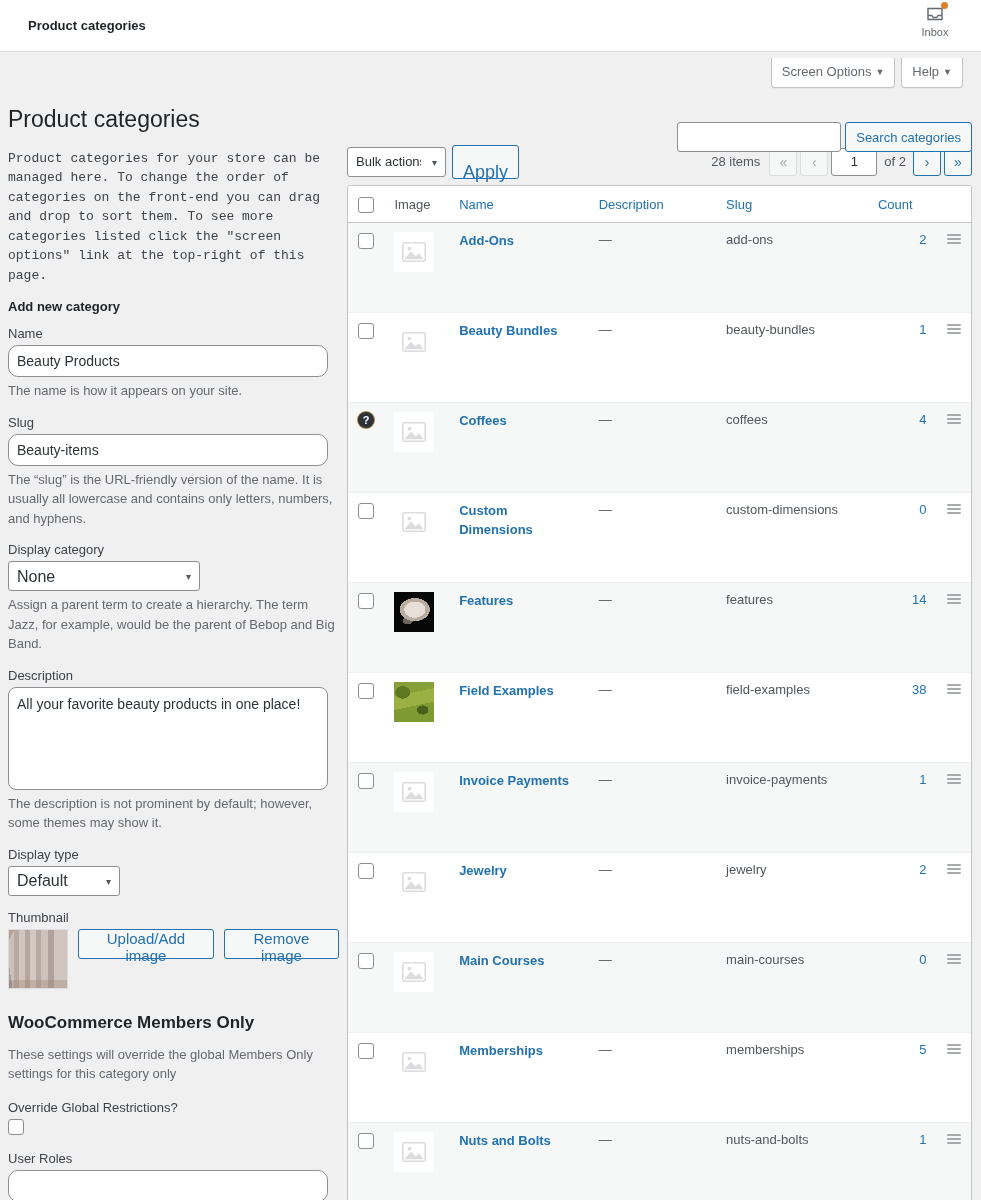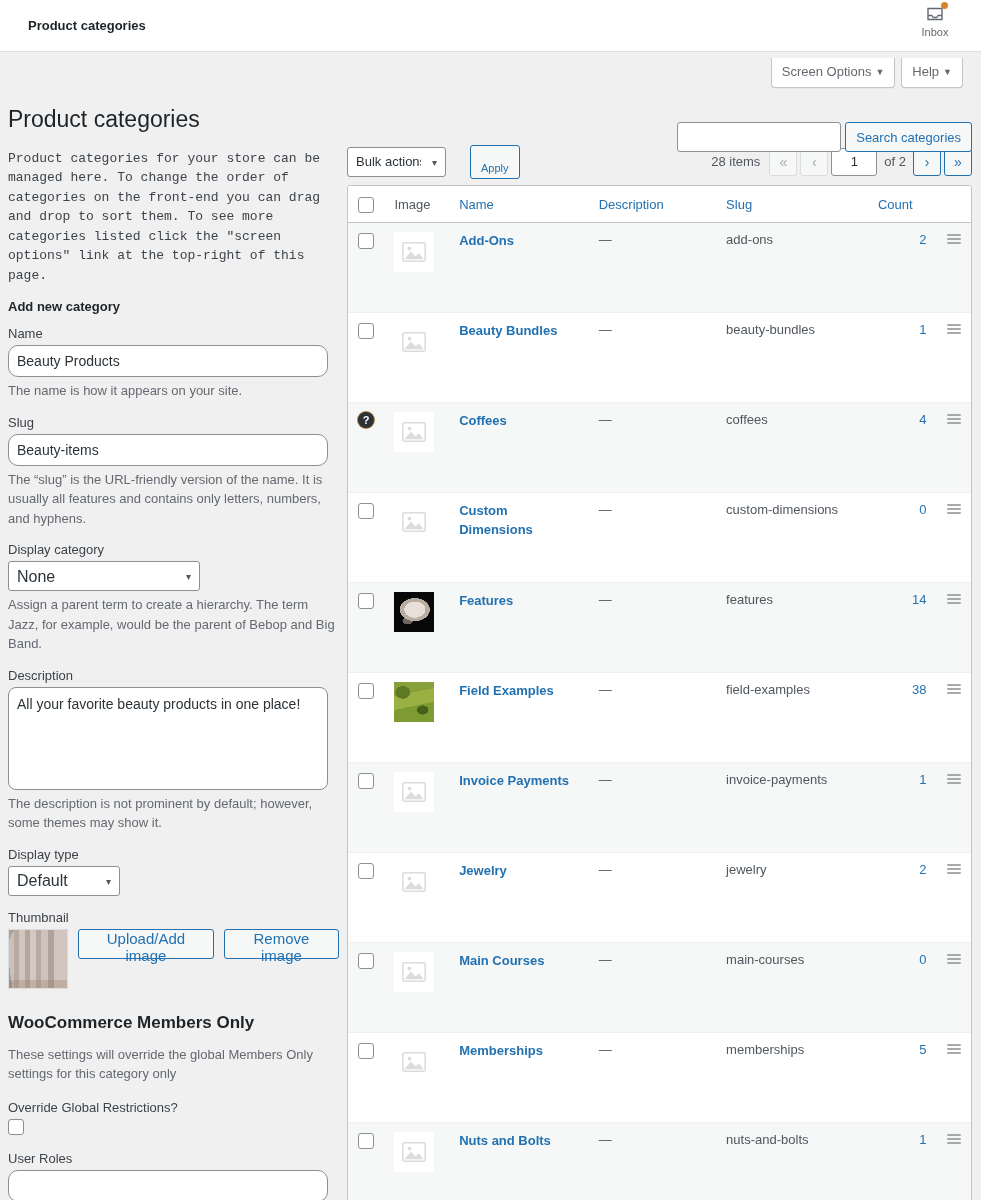--- a/index.html
+++ b/index.html
@@ -283,26 +283,26 @@
     height: 30px;
     width: 99px;
     padding: 0 24px 0 8px;
     font-size: 13px;
     color: #2c3338;
     font-family: "Liberation Sans", sans-serif;
     cursor: pointer;
     outline: none;
   }
   .apply-btn {
-    margin-left: 24px;
+    margin-left: 6px;
     border: 1px solid #2271b1;
     border-radius: 3px;
     background: #f6f7f7;
     color: #2271b1;
-    font-size: 11px;
+    font-size: 18px;
     height: 30px;
     padding: 16px 10px;
     cursor: pointer;
     font-family: "Liberation Sans", sans-serif;
   }
   .pagination {
     margin-left: auto;
     display: flex;
     align-items: center;
     gap: 3px;
@@ -494,21 +494,21 @@
     <p class="intro-text">Product categories for your store can be managed here. To change the order of categories on the front-end you can drag and drop to sort them. To see more categories listed click the "screen options" link at the top-right of this page.</p>
 
     <h2 class="form-heading">Add new category</h2>
 
     <label class="field-label">Name</label>
     <input class="text-input" type="text" value="Beauty Products" style="">
     <p class="field-help">The name is how it appears on your site.</p>
 
     <label class="field-label">Slug</label>
     <input class="text-input" type="text" value="Beauty-items" style="">
-    <p class="field-help">The “slug” is the URL-friendly version of the name. It is usually all features and contains only letters, numbers, and hyphens.</p>
+    <p class="field-help">The “slug” is the URL-friendly version of the name. It is usually all lowercase and contains only letters, numbers, and hyphens.</p>
 
     <label class="field-label">Display category</label>
     <span class="select-box sel-parent">
       <select>
         <option>None</option>
       </select>
       <span class="select-caret">▾</span>
     </span>
     <p class="field-help">Assign a parent term to create a hierarchy. The term Jazz, for example, would be the parent of Bebop and Big Band.</p>
 

